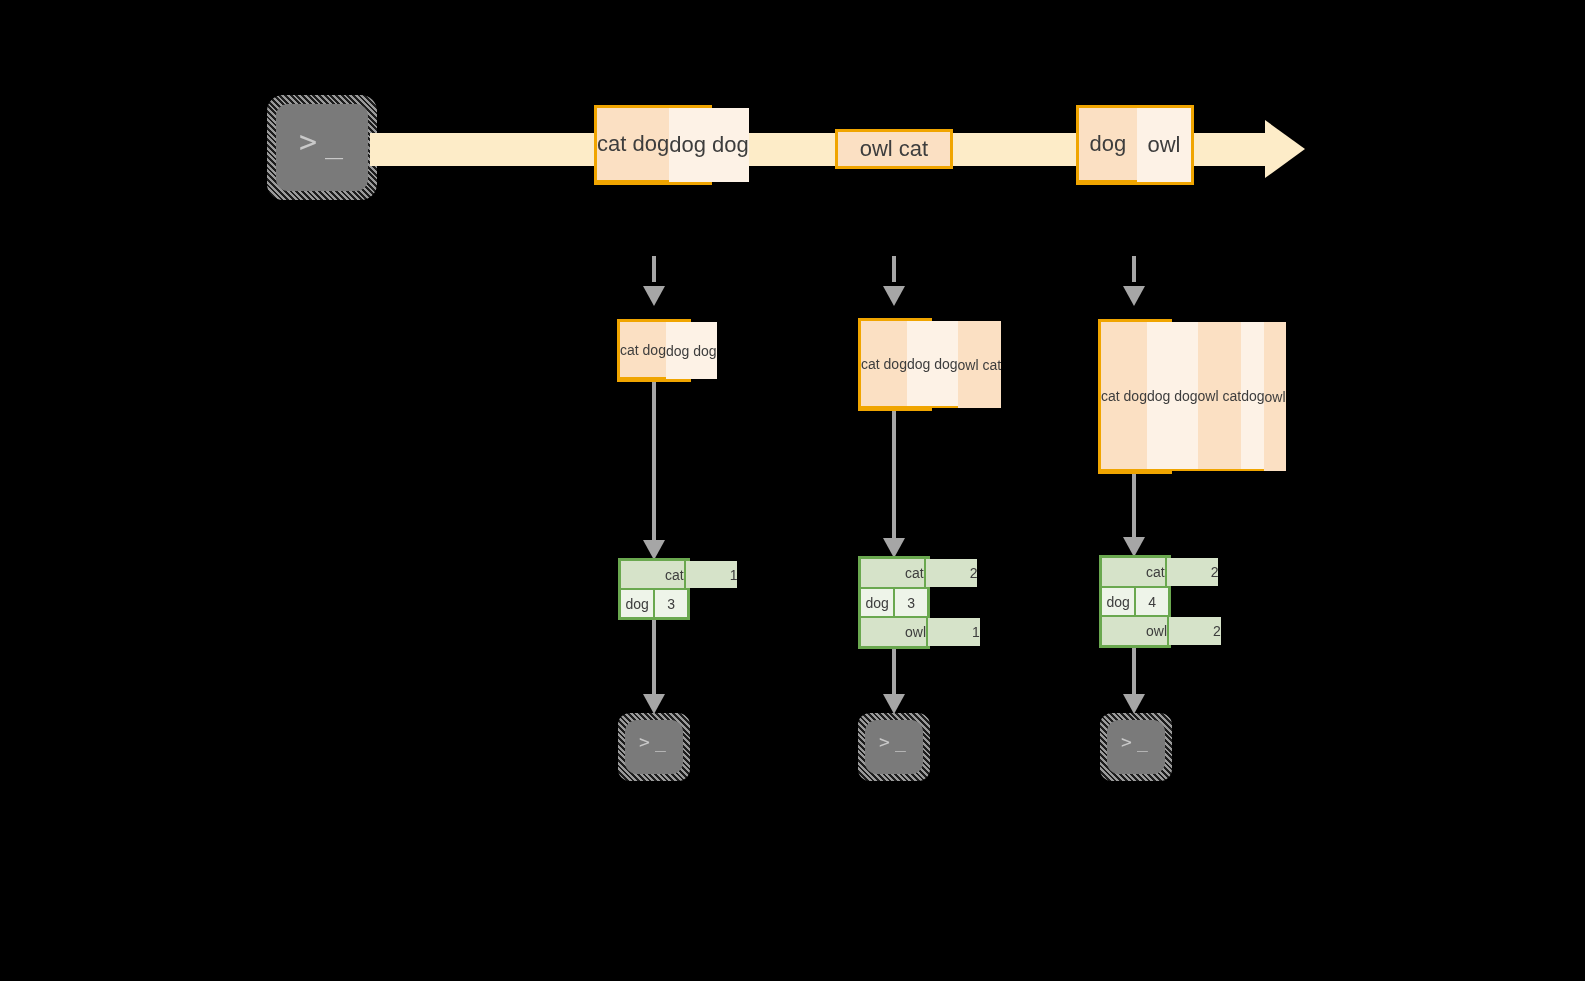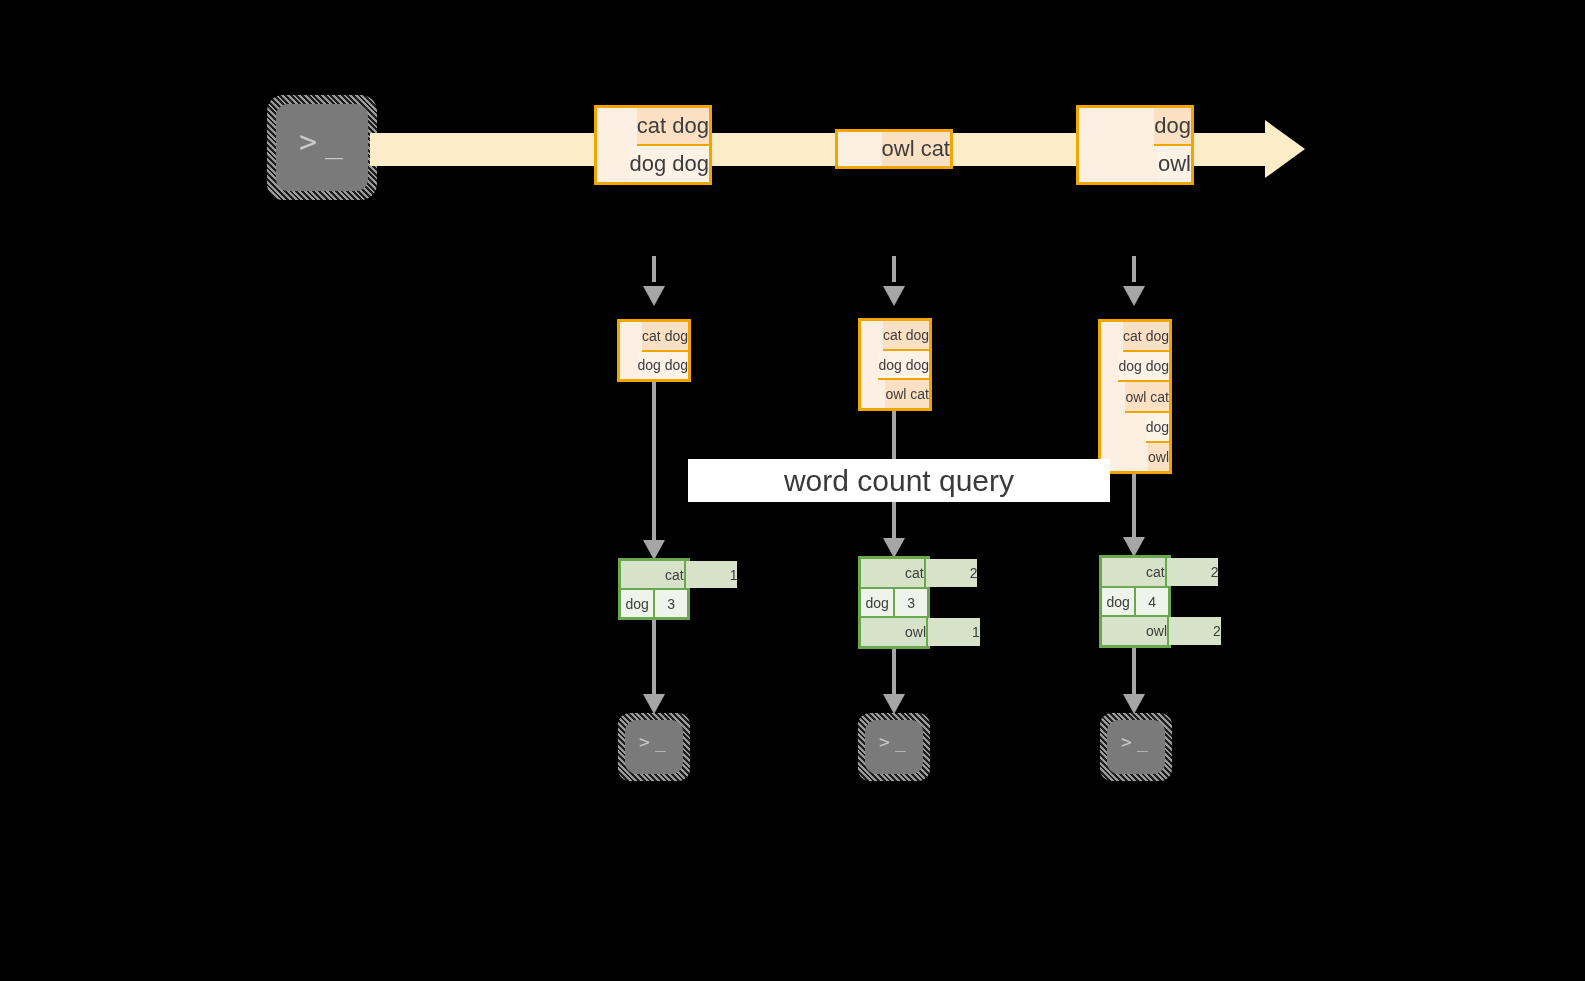--- a/index.html
+++ b/index.html
@@ -45,21 +45,21 @@
     border-top: 29px solid transparent;
     border-bottom: 29px solid transparent;
     border-left: 40px solid #fdecc8;
   }
 
   
   .obox {
     position: absolute;
     border: 3px solid #f0a500;
     background: #fdf0e3;
-    display: flex; flex-direction: column; align-items: flex-end;
+    display: flex; flex-direction: row;
   }
   .orow {
     flex: 1 1 auto;
     display: flex; align-items: center; justify-content: center;
     color: #3d3d3d;
     white-space: nowrap;
     border-bottom: 2px solid #f0a500;
   }
   .orow:last-child { border-bottom: none; }
   .orow.peach { background: #fbe0c3; }
@@ -238,15 +238,14 @@
 
   <div class="vline" style="left:1132px; top:648px; width:4px; height:47px;"></div>
   <div class="vhead" style="left:1123px; top:694px;"></div>
 
   <div class="term" style="left:1100px; top:713px; width:72px; height:68px; border-radius:12px;">
     <div class="term-inner" style="left:7px; top:7px; right:7px; bottom:7px;"></div>
     <div class="term-glyph" style="left:21px; top:20px; font-size:18px;">&gt;</div>
     <div class="term-glyph" style="left:37px; top:20px; font-size:18px;">_</div>
   </div>
 
-  <div class="qlabel" style="left:688px; top:459px; width:422px; height:43px; font-size:30px;">word count query</div>
 
 </div>
 
 </body></html>

